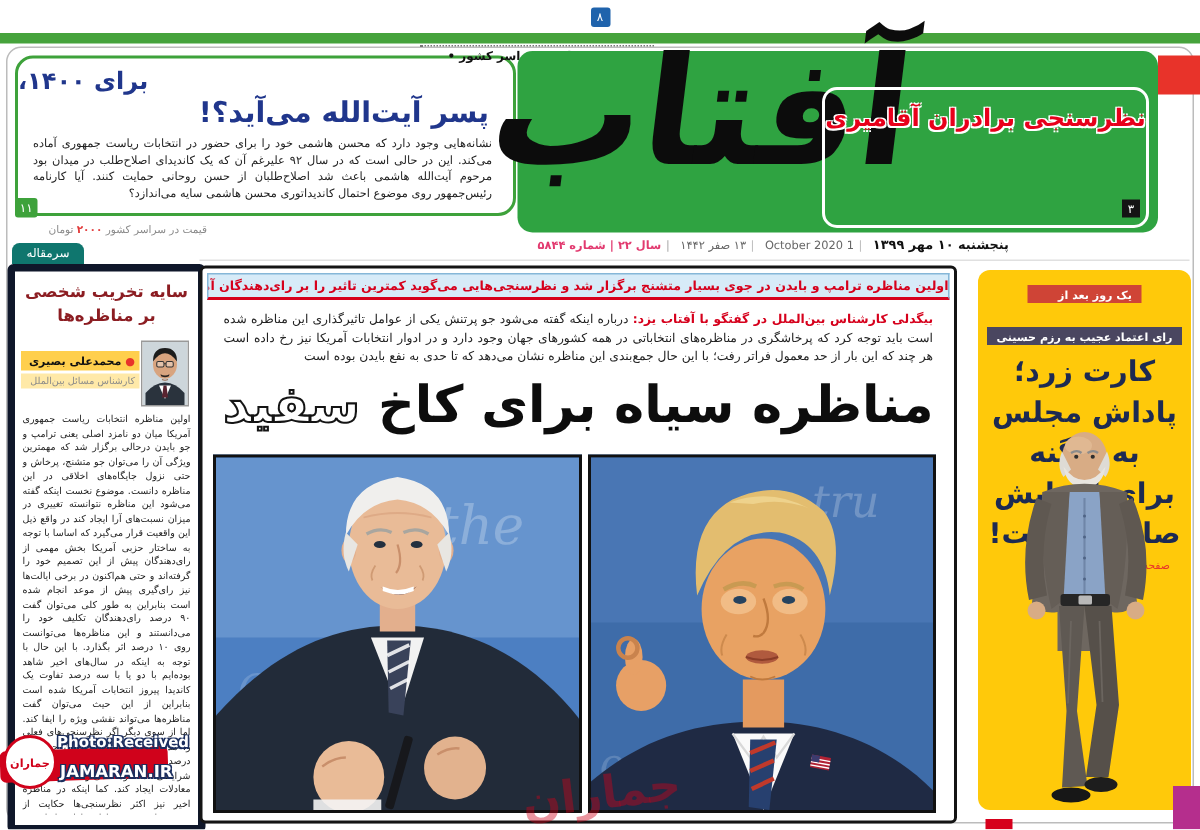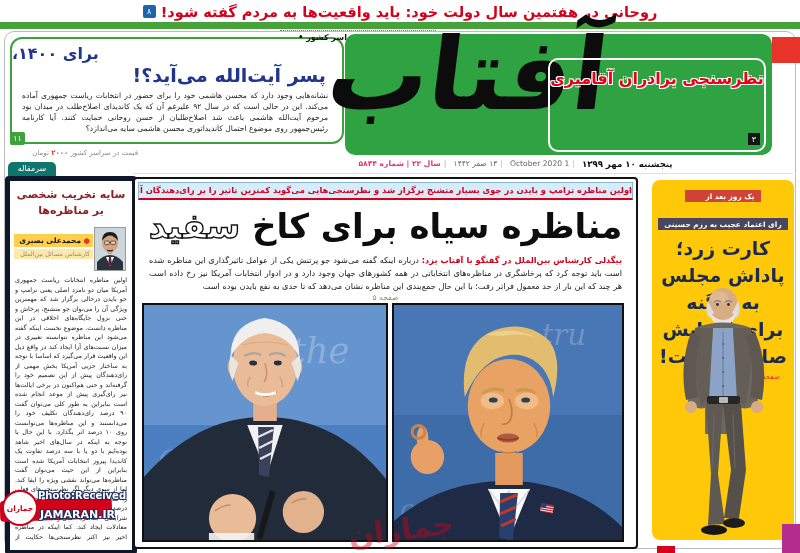--- a/index.html
+++ b/index.html
@@ -98,21 +98,20 @@
   #zang{position:absolute;left:9px;bottom:4px;width:124px;height:252px;}
   #redbox2{left:657px;top:546px;width:18px;height:7px;background:#d6001c;}
   #magenta{left:782px;top:524px;width:18px;height:29px;background:#b52e8d;}
 </style>
 </head>
 <body>
 
 <div id="page">
 
   <div class="abs" id="banner">
-    <span class="txt fa">روحانی در هفتمین سال دولت خود: باید واقعیت‌ها به مردم گفته شود!</span>
     <span class="badge">۸</span>
   </div>
   <div class="abs" id="greenbar"></div>
   <div class="abs" id="frame"></div>
 
   <div class="abs" id="t1400">
     <div class="t1 fa">برای ۱۴۰۰،</div>
     <div class="t2 fa">پسر آیت‌الله می‌آید؟!</div>
     <div class="bd fa">نشانه‌هایی وجود دارد که محسن هاشمی خود را برای حضور در انتخابات ریاست جمهوری آماده می‌کند. این در حالی است که در سال ۹۲ علیرغم آن که یک کاندیدای اصلاح‌طلب در میدان بود مرحوم آیت‌الله هاشمی باعث شد اصلاح‌طلبان از حسن روحانی حمایت کنند. آیا کارنامه رئیس‌جمهور روی موضوع احتمال کاندیداتوری محسن هاشمی سایه می‌اندازد؟</div>
     <div class="badge">۱۱</div>
@@ -167,31 +166,30 @@
 
   <div class="abs" id="wm">
     <div class="bar"></div>
     <div class="circ fa">جماران</div>
     <div class="l1">Photo:Received</div>
     <div class="l2">JAMARAN.IR</div>
   </div>
 
   <div class="abs" id="mainblk">
     <div id="kicker">اولین مناظره ترامپ و بایدن در جوی بسیار متشنج برگزار شد و نظرسنجی‌هایی می‌گوید کمترین تاثیر را بر رای‌دهندگان آمریکایی داشته است</div>
+    <div id="lead">
+      <span class="lbl">بیگدلی کارشناس بین‌الملل در گفتگو با آفتاب یزد:</span>
+      <span> </span>
+      <span>درباره اینکه گفته می‌شود جو پرتنش یکی از عوامل تاثیرگذاری این مناظره شده است باید توجه کرد که پرخاشگری در مناظره‌های انتخاباتی در همه کشورهای جهان وجود دارد و در ادوار انتخابات آمریکا نیز رخ داده است هر چند که این بار از حد معمول فراتر رفت؛ با این حال جمع‌بندی این مناظره نشان می‌دهد که تا حدی به نفع بایدن بوده است</span>
+    </div>
     <div id="headline">
       <span>مناظره سیاه برای کاخ</span>
       <span> </span>
       <span class="out">سفید</span>
     </div>
-    <div id="lead">
-      <span class="lbl">بیگدلی کارشناس بین‌الملل در گفتگو با آفتاب یزد:</span>
-      <span> </span>
-      <span>درباره اینکه گفته می‌شود جو پرتنش یکی از عوامل تاثیرگذاری این مناظره شده است باید توجه کرد که پرخاشگری در مناظره‌های انتخاباتی در همه کشورهای جهان وجود دارد و در ادوار انتخابات آمریکا نیز رخ داده است هر چند که این بار از حد معمول فراتر رفت؛ با این حال جمع‌بندی این مناظره نشان می‌دهد که تا حدی به نفع بایدن بوده است</span>
-    </div>
-    <div id="pref5" class="fa">صفحه ۵</div>
 
     <div class="photo-frame" id="ph-biden">
       <svg viewBox="0 0 246 235" width="100%" height="100%" preserveAspectRatio="none">
         <defs>
           <linearGradient id="bgB" x1="0" y1="0" x2="0" y2="1">
             <stop offset="0" stop-color="#7ba6d9"></stop>
               <stop offset="1" stop-color="#49149e" stop-opacity="0"></stop>
             <stop offset="1" stop-color="#4c7fc2"></stop>
           </linearGradient>
         </defs>

